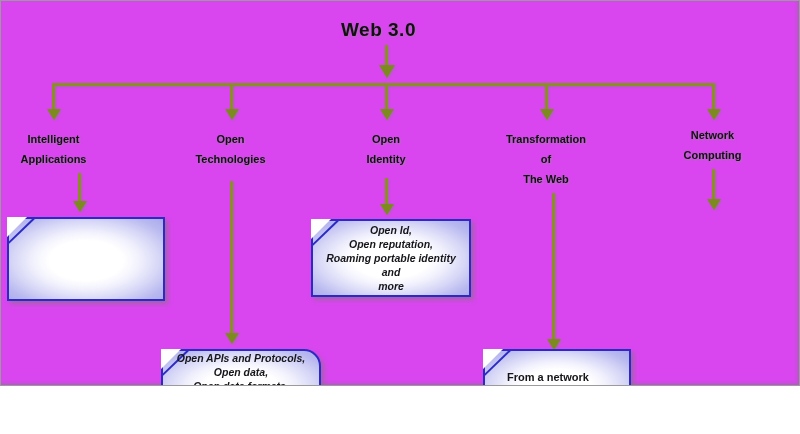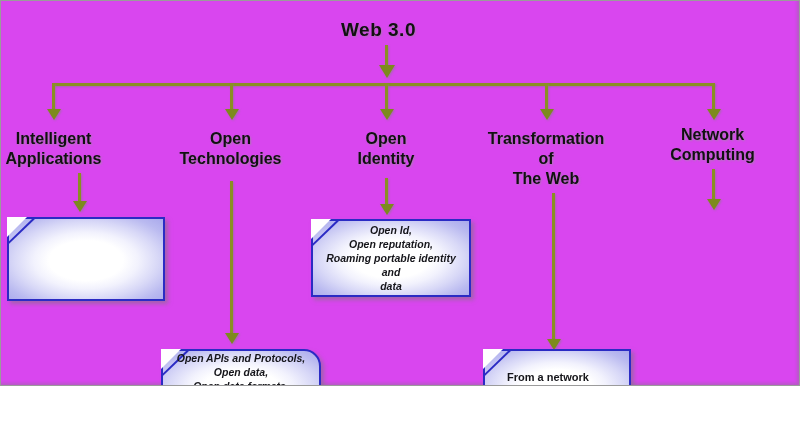--- a/index.html
+++ b/index.html
@@ -24,21 +24,21 @@
     letter-spacing:.5px;
     white-space:nowrap;
     text-shadow:1px 1px 2px rgba(140,140,140,.55);
   }
 
   
   .branch-label{
     position:absolute;
     text-align:center;
     font-weight:bold;
-    font-size:16px;
+    font-size:11px;
     line-height:20px;
     color:#111;
     white-space:pre-line;
     text-shadow:1px 1px 2px rgba(150,150,150,.6);
   }
 
   
   .ln{
     position:absolute;
     background:#8a8f22;
@@ -195,21 +195,21 @@
 Open data formats,
 Open source social platforms</div>
   </div>
 
   <div class="note" style="left:310px;top:218px;width:160px;height:78px;">
     <span class="fold"></span>
     <span class="fold-edge"></span>
     <div class="note-text">Open Id,
 Open reputation,
 Roaming portable identity and
-data</div>
+more</div>
   </div>
 
   <div class="note plain-note" style="left:482px;top:348px;width:148px;height:72px;">
     <span class="fold"></span>
     <span class="fold-edge"></span>
     <div class="note-text plain">From a network separation
 to more seamless and
 interoperable</div>
   </div>
 

